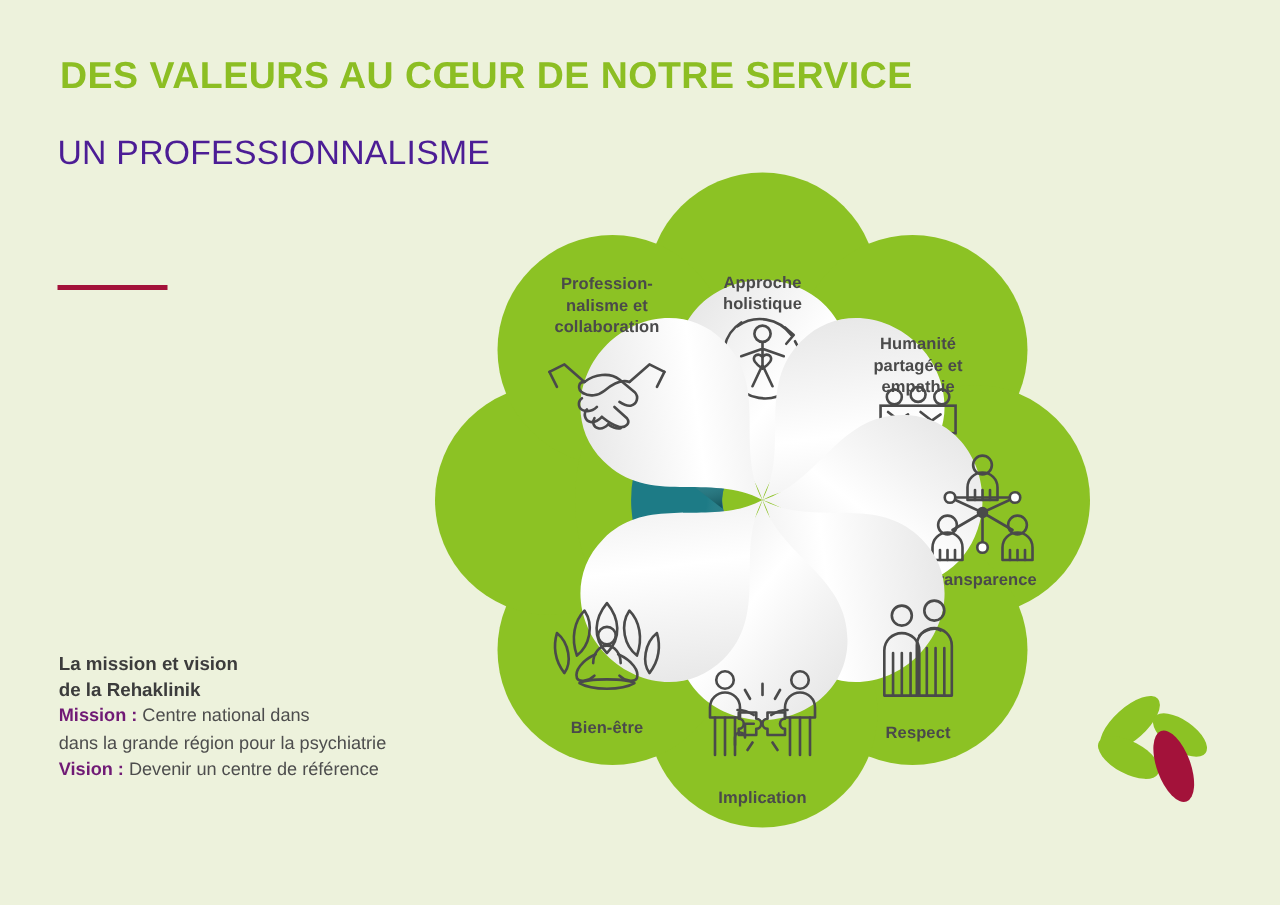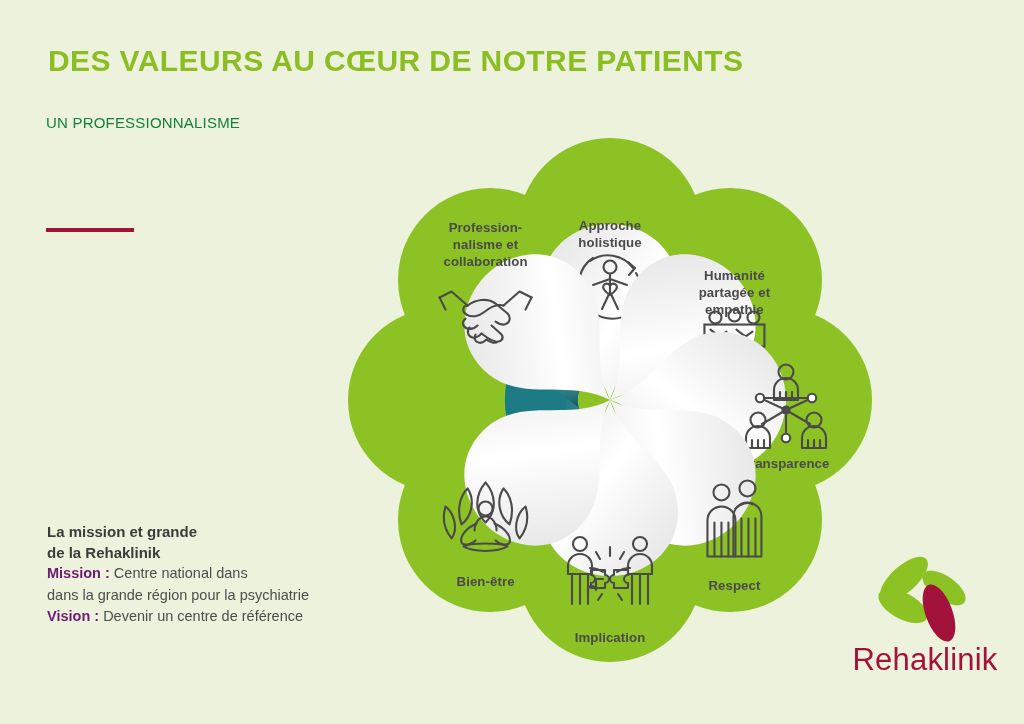--- a/index.html
+++ b/index.html
@@ -11,22 +11,22 @@
   body { background: #edf2dc; position: relative; }
 
   
   #headline {
     position: absolute; left: 48px; top: 44px;
     font-size: 30px; font-weight: 700; letter-spacing: 0.4px;
     color: #8cbe23; white-space: nowrap;
   }
   #subhead {
     position: absolute; left: 46px; top: 108px;
-    font-size: 15px; font-weight: 400; line-height: 29px;
-    color: #15803d; letter-spacing: 0.2px;
+    font-size: 27px; font-weight: 400; line-height: 29px;
+    color: #4c1d95; letter-spacing: 0.2px;
   }
   #rule {
     position: absolute; left: 46px; top: 228px;
     width: 88px; height: 4px; background: #a3123a;
   }
 
   
   #missionblock {
     position: absolute; left: 47px; top: 521px;
     width: 300px;
@@ -53,50 +53,49 @@
     font-size: 13.2px; font-weight: 700; fill: #4a4a4a;
     text-anchor: middle; letter-spacing: 0.1px;
   }
   .icon-stroke { fill: none; stroke: #4a4a4a; stroke-width: 2.1;
                  stroke-linecap: round; stroke-linejoin: round; }
   .icon-fillnone { fill: none; stroke: #4a4a4a; stroke-width: 2.1; }
 </style>
 </head>
 <body>
 
-<div id="headline">DES VALEURS AU CŒUR DE NOTRE PATIENTS</div>
+<div id="headline">DES VALEURS AU CŒUR DE NOTRE SERVICE</div>
 
 <div id="subhead">
   <div>UN PROFESSIONNALISME</div>
 </div>
 
 <div id="rule"></div>
 
 <div id="missionblock">
-  <div class="mv-title">La mission et grande</div>
+  <div class="mv-title">La mission et vision</div>
   <div class="mv-title">de la Rehaklinik</div>
   <div>
     <span class="mv-label">Mission :</span><span> Centre national dans</span>
   </div>
   <div>dans la grande région pour la psychiatrie</div>
   <div>
     <span class="mv-label">Vision :</span><span> Devenir un centre de référence</span>
   </div>
 </div>
 
 <div id="logo">
   <svg viewBox="0 0 160 90" width="160" height="90">
     <g transform="translate(80,44)">
       <ellipse cx="0" cy="0" rx="30" ry="13" transform="translate(-21,-17) rotate(-42)" fill="#8cc224"></ellipse>
       <ellipse cx="0" cy="0" rx="25" ry="12" transform="translate(19,-8) rotate(35)" fill="#8cc224"></ellipse>
       <ellipse cx="0" cy="0" rx="27" ry="13" transform="translate(-22,10) rotate(28)" fill="#8cc224"></ellipse>
       <ellipse cx="0" cy="0" rx="30" ry="13.5" transform="translate(14,17) rotate(70)" fill="#a3123a"></ellipse>
     </g>
   </svg>
-  <div id="logo-word">Rehaklinik</div>
 </div>
 
 <div id="flower">
 <svg viewBox="0 0 576 576" xmlns="http://www.w3.org/2000/svg">
   <defs>
     <linearGradient id="petalGrad" x1="0" y1="0" x2="1" y2="1">
       <stop offset="0%" stop-color="#e2e2e2"></stop>
       <stop offset="35%" stop-color="#f4f4f4"></stop>
       <stop offset="55%" stop-color="#ffffff"></stop>
       <stop offset="100%" stop-color="#e6e6e6"></stop>

